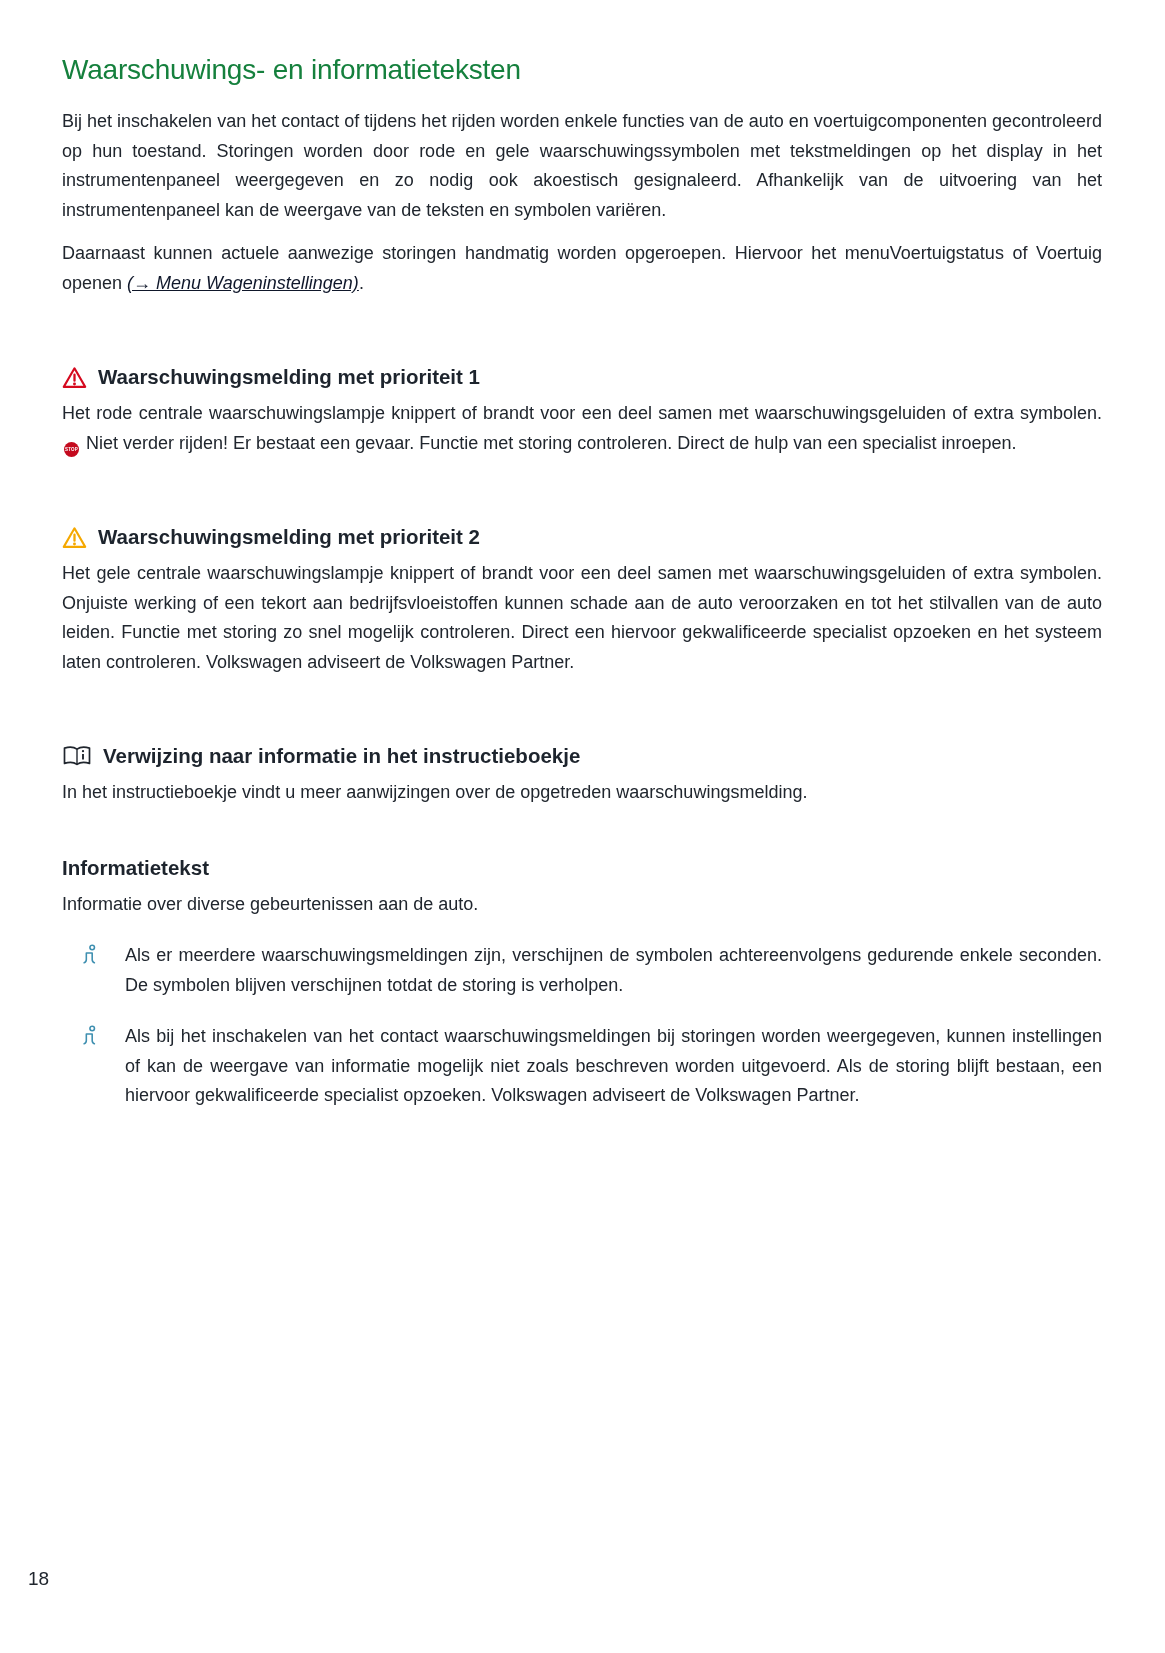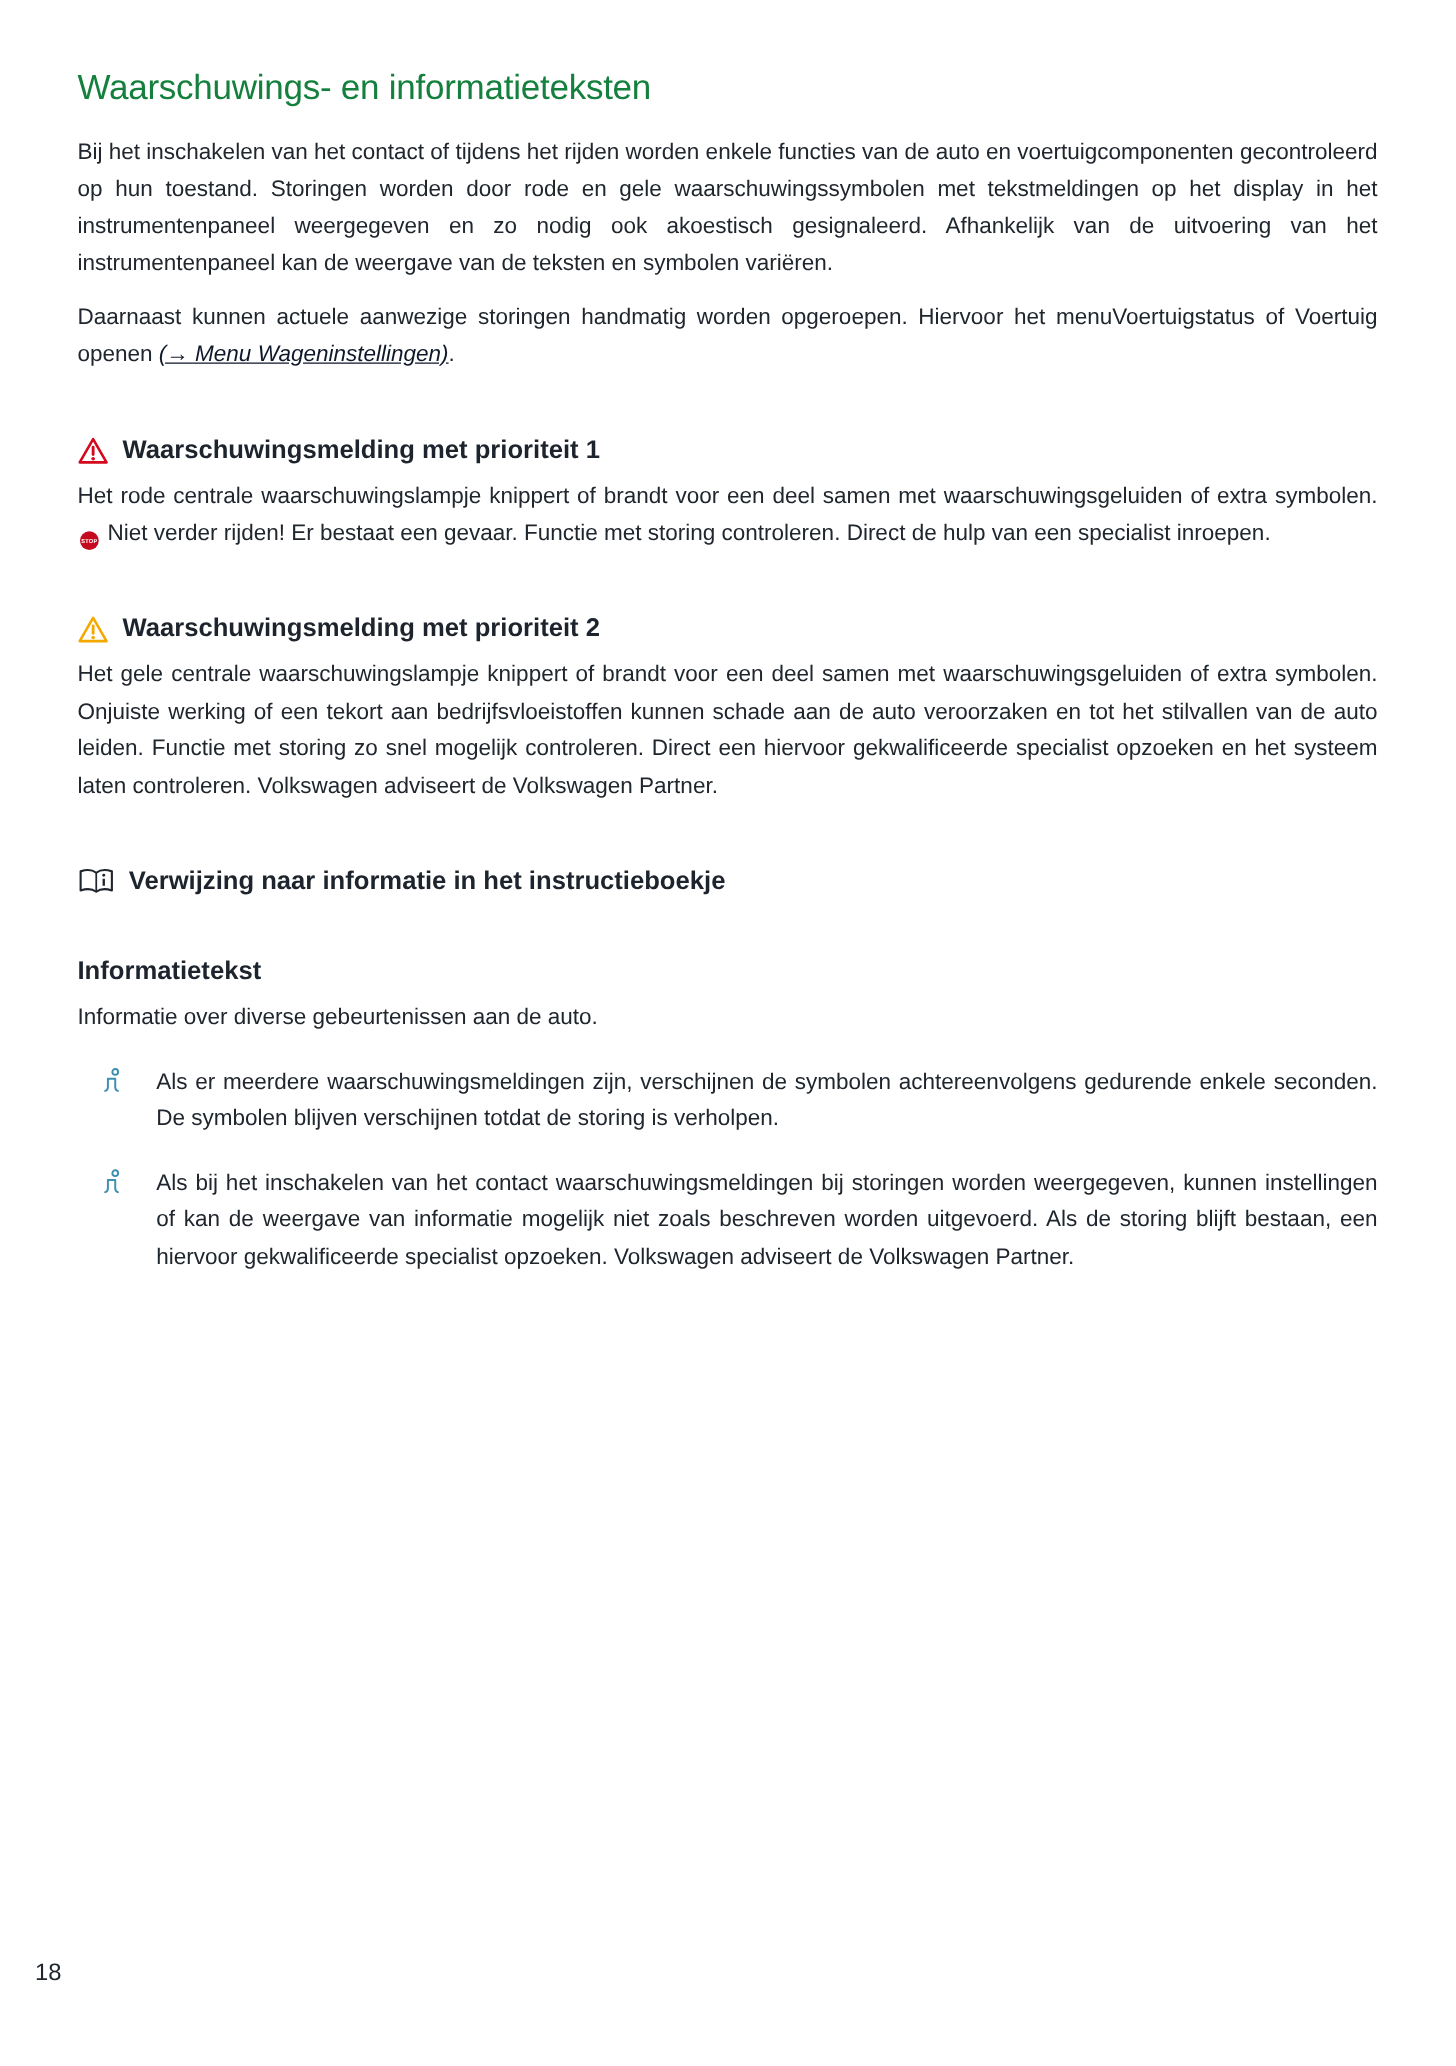--- a/index.html
+++ b/index.html
@@ -30,21 +30,21 @@
     text-align: justify;
     color: #20262e;
   }
   p.body-text + p.body-text { margin-top: 14px; }
   .xref-link {
     color: #0f172a;
     font-style: italic;
     text-decoration: underline;
     cursor: pointer;
   }
-  .section { margin-top: 50px; }
+  .section { margin-top: 67px; }
   .section-heading {
     display: flex;
     align-items: center;
     gap: 11px;
     font-size: 20.5px;
     font-weight: 700;
     color: #1d242d;
     margin-bottom: 10px;
   }
   .section-heading .hicon { display: inline-flex; flex: 0 0 auto; }
@@ -130,20 +130,21 @@
       <span class="hicon">
         <svg width="30" height="22" viewBox="0 0 30 22" aria-hidden="true">
           <path d="M15 4.2 C12 1.9 7 1.6 2.5 3.1 V18.4 C7 16.9 12 17.2 15 19.4 C18 17.2 23 16.9 27.5 18.4 V3.1 C23 1.6 18 1.9 15 4.2 Z" fill="none" stroke="#20262e" stroke-width="1.7" stroke-linejoin="round"></path>
           <line x1="15" y1="4.2" x2="15" y2="19.4" stroke="#20262e" stroke-width="1.4"></line>
           <line x1="21" y1="9" x2="21" y2="14.5" stroke="#20262e" stroke-width="1.9"></line>
           <circle cx="21" cy="6.2" r="1.15" fill="#20262e"></circle>
         </svg>
       </span>
       <span>Verwijzing naar informatie in het instructieboekje</span>
     </div>
+    <p class="body-text">In het instructieboekje vindt u meer aanwijzingen over de opgetreden waarschuwingsmelding.</p>
   </div>
 
   <div class="section infotext-section">
     <div class="section-heading">
       <span>Informatietekst</span>
     </div>
     <p class="body-text">Informatie over diverse gebeurtenissen aan de auto.</p>
   </div>
 
   <div class="notes">

